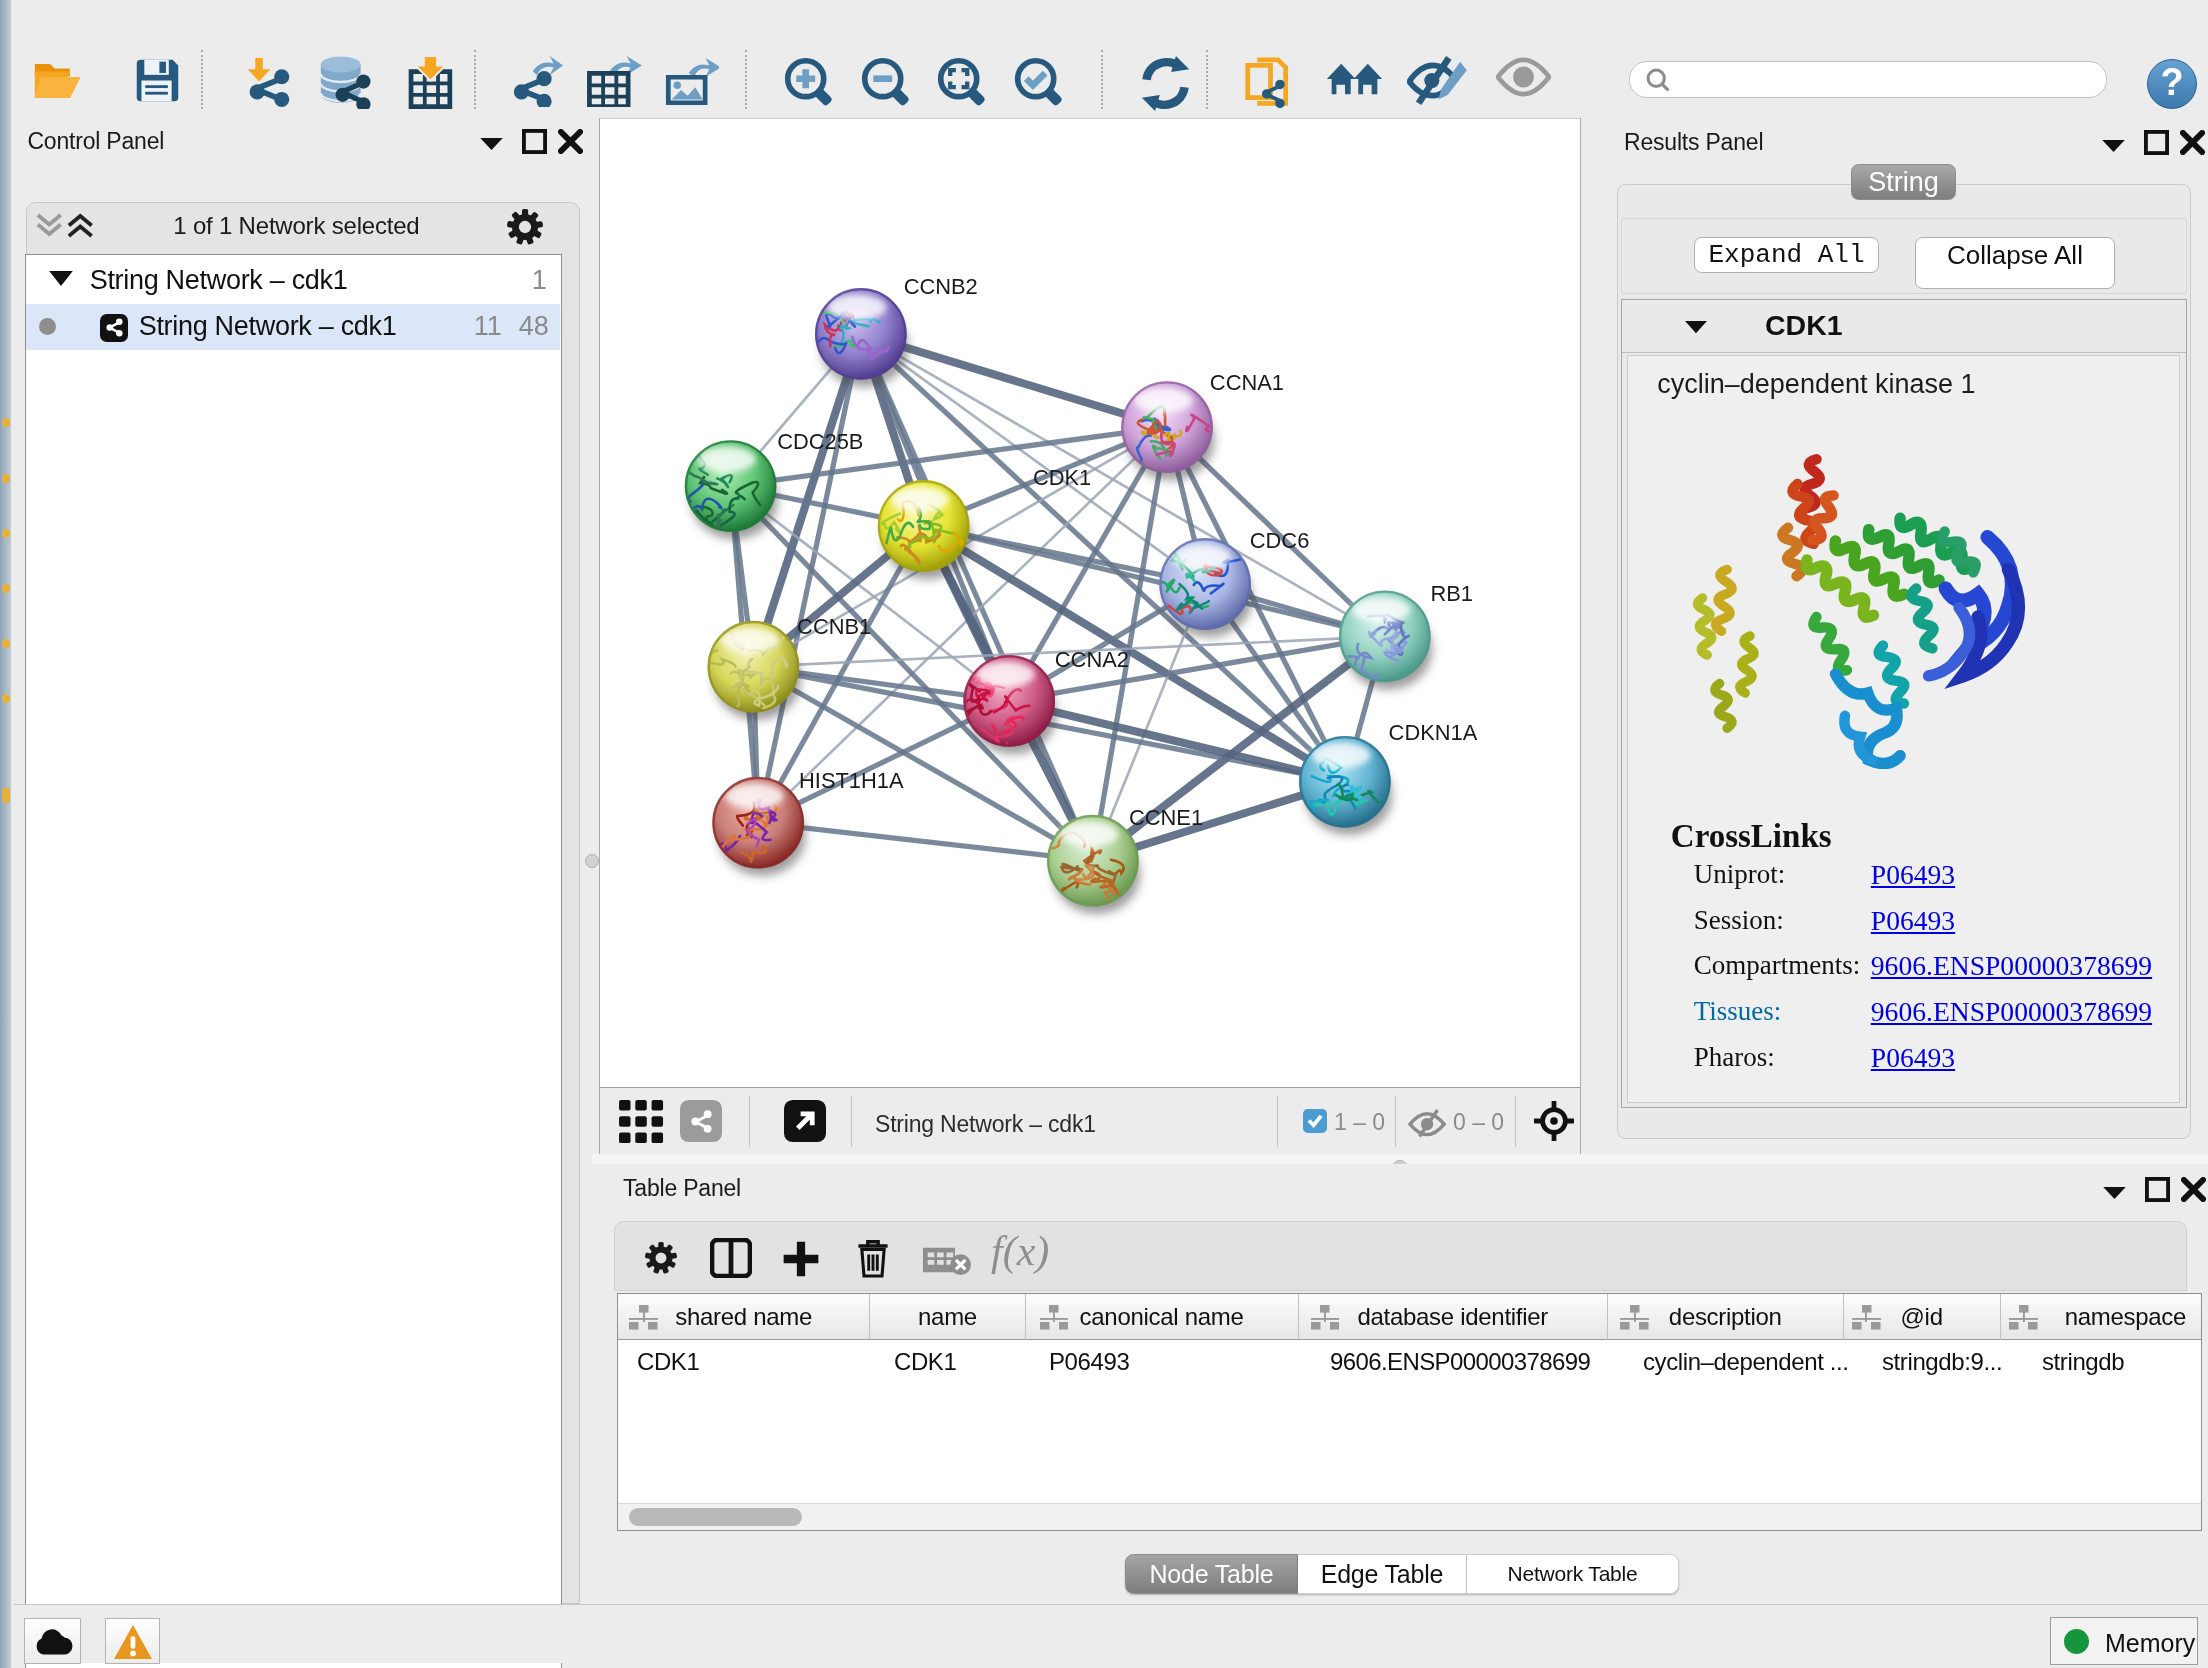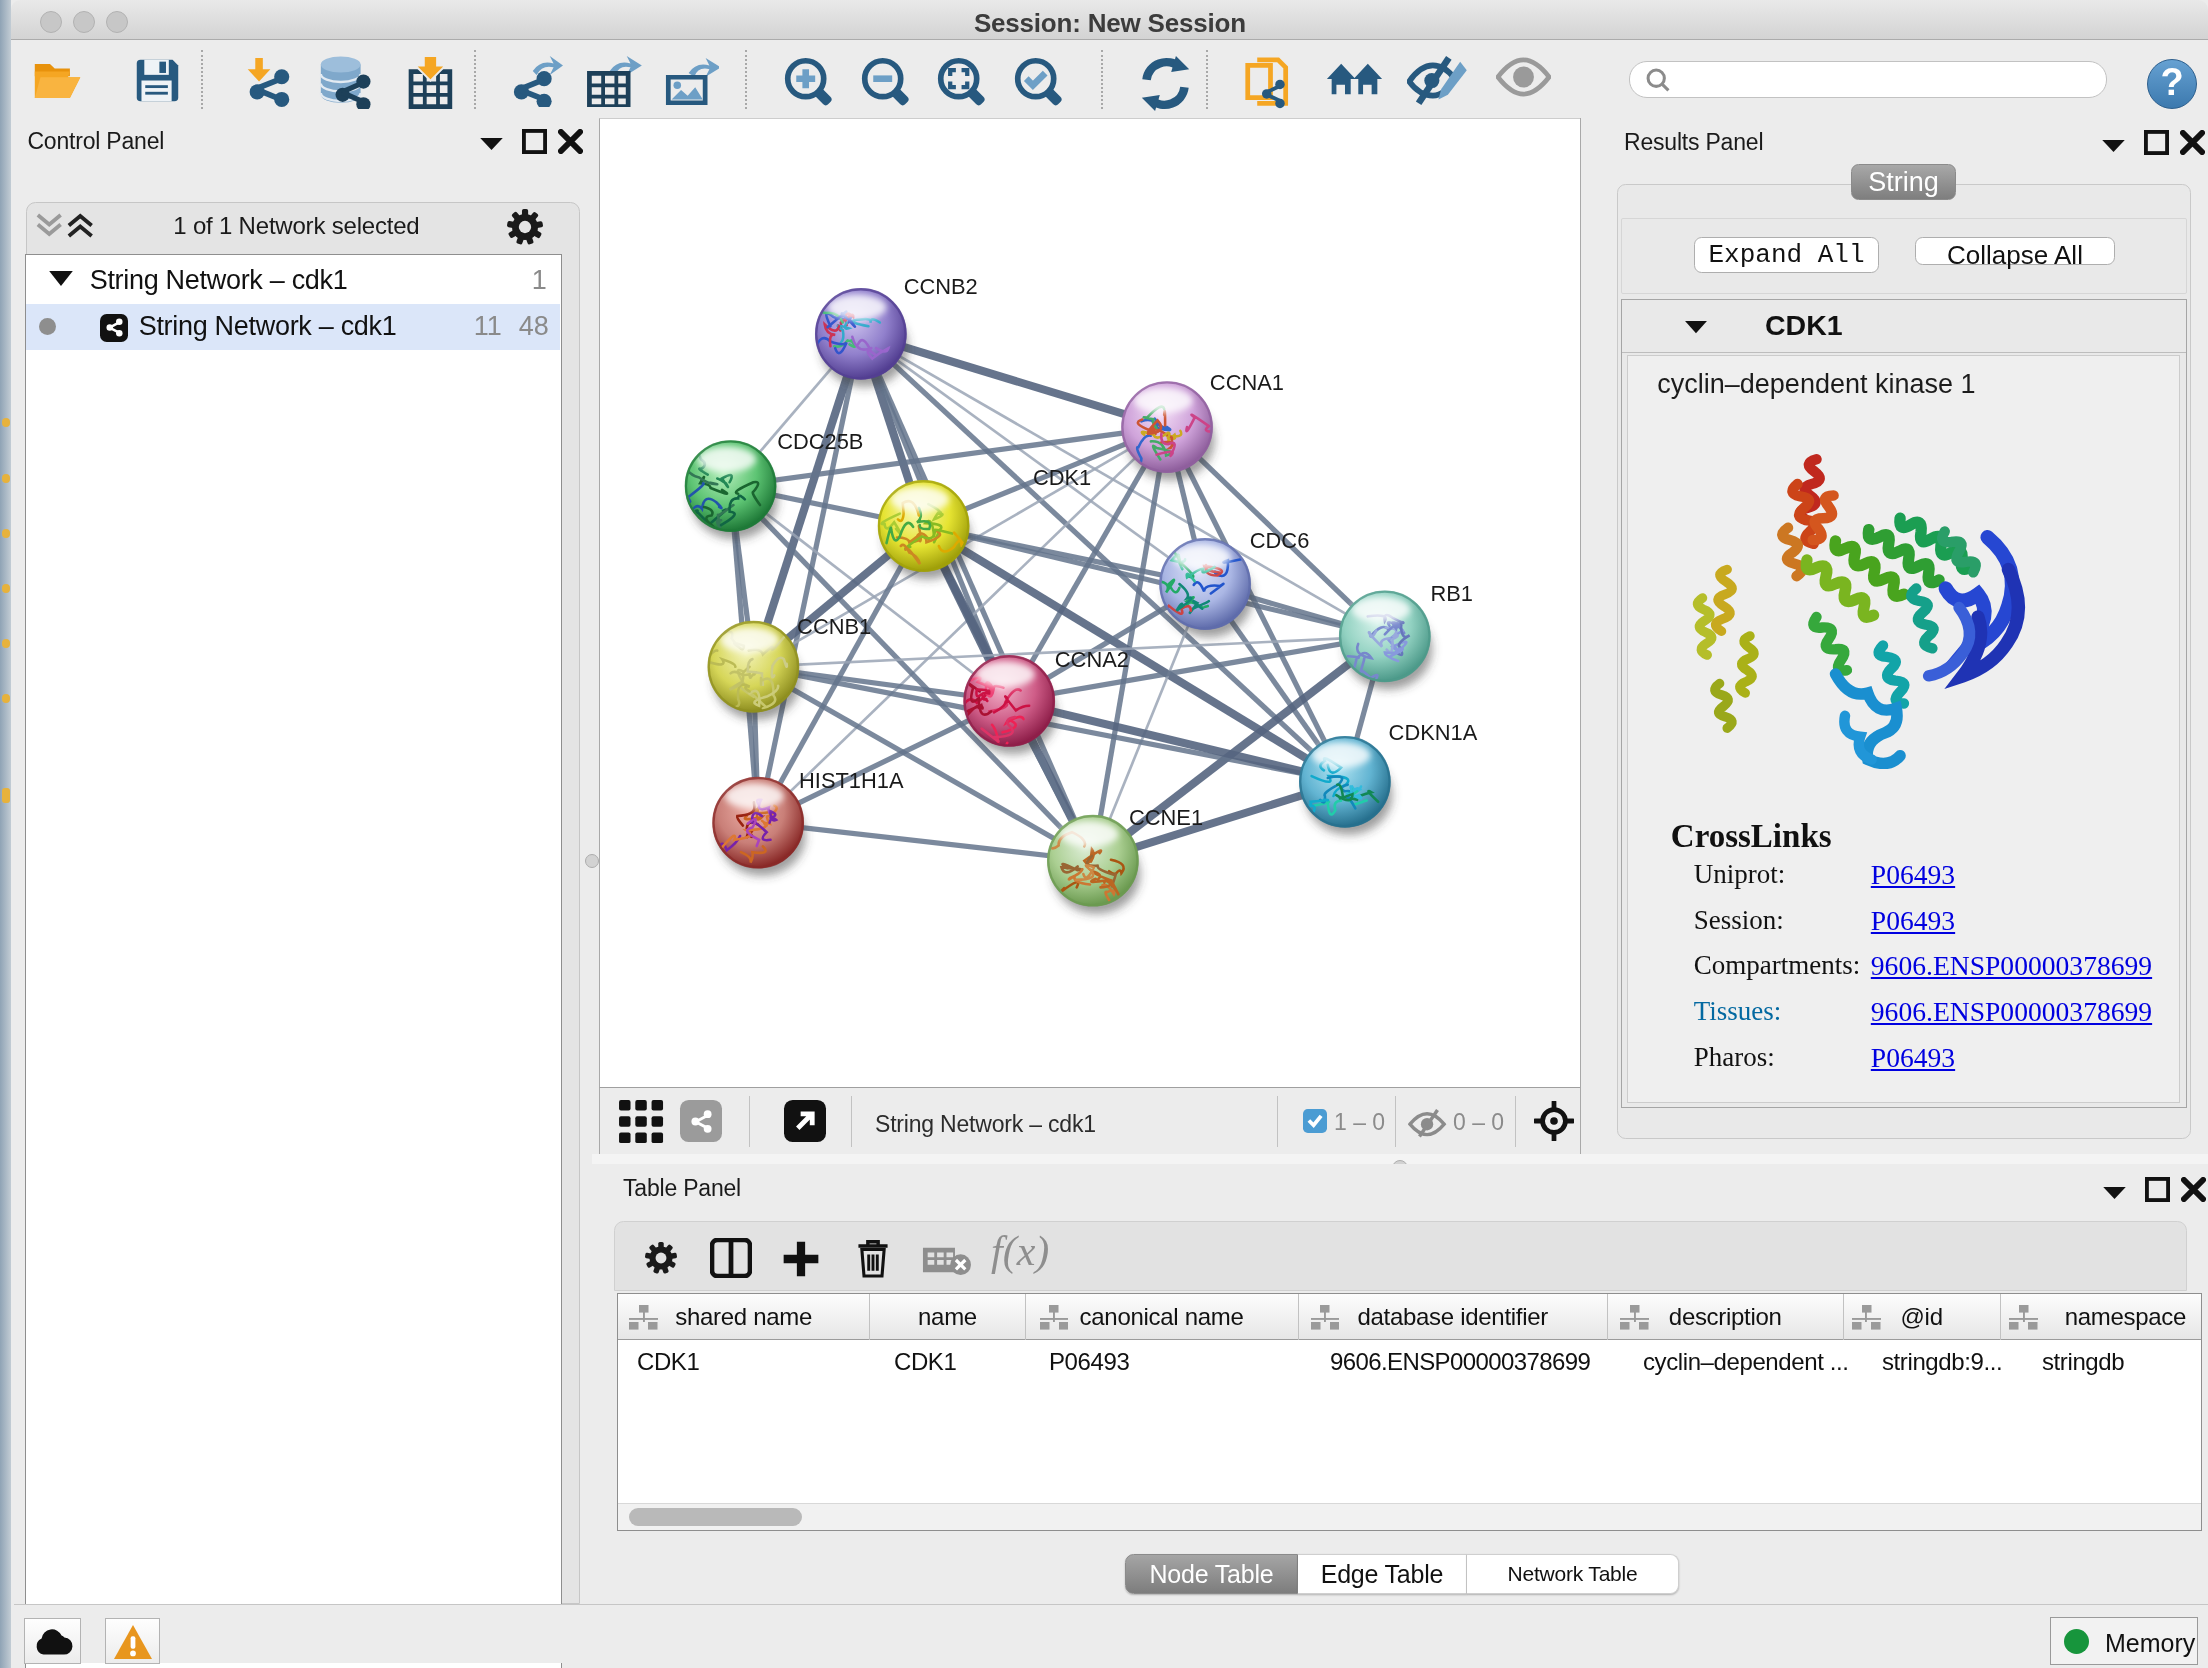--- a/index.html
+++ b/index.html
@@ -41,26 +41,20 @@
 <div id="app">
   <div id="sliver" class="abs">
       <div style="position:absolute;left:1.9px;top:418px;width:8.6px;height:8.6px;border-radius:50%;background:#e7b23c;"></div>
       <div style="position:absolute;left:1.9px;top:474px;width:8.6px;height:8.6px;border-radius:50%;background:#e7b23c;"></div>
       <div style="position:absolute;left:1.9px;top:529px;width:8.6px;height:8.6px;border-radius:50%;background:#e7b23c;"></div>
       <div style="position:absolute;left:1.9px;top:584px;width:8.6px;height:8.6px;border-radius:50%;background:#e7b23c;"></div>
       <div style="position:absolute;left:1.9px;top:639px;width:8.6px;height:8.6px;border-radius:50%;background:#e7b23c;"></div>
       <div style="position:absolute;left:1.9px;top:694px;width:8.6px;height:8.6px;border-radius:50%;background:#e7b23c;"></div>
       <div style="position:absolute;left:1.9px;top:788px;width:8.6px;height:15px;background:#e7b23c;border-radius:2.9px;"></div>
     </div>
-  <div id="titlebar" class="abs">
-    <div class="tl" style="left:28.5px;"></div>
-    <div class="tl" style="left:62px;"></div>
-    <div class="tl" style="left:95px;"></div>
-    <div id="title-text">Session: New Session</div>
-  </div>
   <div id="toolbar" class="abs">
     <div class="tsep" style="left:190px;"></div>
     <div class="tsep" style="left:463px;"></div>
     <div class="tsep" style="left:734px;"></div>
     <div class="tsep" style="left:1090px;"></div>
     <div class="tsep" style="left:1195px;"></div>
     <svg class="ticon" style="left:20px;" width="55" height="48" viewBox="0 0 58 50">
       <path d="M4 8 h16 l5 5 h16 v8 h-37 z" fill="#e8920c"></path>
       <path d="M4 44 L4 16 h37 l-2 6 h13 L41 44 z" fill="#f5a623"></path>
       <path d="M10 22 h34 l8 0 L41 44 H4 z" fill="#f9b440"></path>
@@ -664,21 +658,21 @@
     <svg class="hico" style="left:563px;top:12.4px;" width="25" height="25" viewBox="0 0 26 26">
         <rect x="2" y="2" width="22" height="22" fill="none" stroke="#111" stroke-width="4"></rect>
       </svg>
     <svg class="hico" style="left:599px;top:12.4px;" width="25" height="25" viewBox="0 0 26 26">
         <path d="M3 3 L23 23 M23 3 L3 23" stroke="#111" stroke-width="6" stroke-linecap="round"></path>
       </svg>
     <div class="abs" style="left:36px;top:66px;width:574px;height:955px;background:#e9e9e9;border:1px solid #c9c9c9;border-radius:8.6px;"></div>
     <div class="abs" style="left:270px;top:46px;width:105px;height:36px;background:linear-gradient(#a8a8a8,#7e7e7e);border:1px solid #8b8b8b;border-radius:7.6px;color:#fff;font-size:27px;text-align:center;line-height:35px;">String</div>
     <div class="abs" style="left:40px;top:100px;width:566px;height:76px;border:1.9px solid #d6d6d6;border-radius:1.9px;">
       <div style="position:absolute;left:72px;top:18px;width:185px;height:36px;background:#fff;border:1px solid #aeaeae;border-radius:7.6px;font-size:26px;text-align:center;line-height:34px;color:#111;font-family:Liberation Mono, monospace;">Expand All</div>
-      <div style="position:absolute;left:293px;top:18px;width:200px;height:28px;background:#fff;border:1px solid #aeaeae;border-radius:7.6px;font-size:26px;text-align:center;line-height:34px;color:#111;">Collapse All</div>
+      <div style="position:absolute;left:293px;top:18px;width:200px;height:52px;background:#fff;border:1px solid #aeaeae;border-radius:7.6px;font-size:26px;text-align:center;line-height:34px;color:#111;">Collapse All</div>
     </div>
     <div class="abs" style="left:40px;top:181px;width:566px;height:809px;border:1.9px solid #a5a5a5;background:#e9e9e9;">
       <div style="position:absolute;left:0;top:0;width:100%;height:53px;border-bottom:1.9px solid #bdbdbd;">
         <svg style="position:absolute;left:62px;top:20px;" width="24" height="14.3" viewBox="0 0 25 15">
             <path d="M1 1 h23 l-11.5 13 z" fill="#111"></path>
           </svg>
         <div style="position:absolute;left:143px;top:8.6px;font-size:28.5px;font-weight:700;color:#111;">CDK1</div>
       </div>
       <div style="position:absolute;left:4.8px;top:55px;width:553px;height:748px;background:#efefef;border:1px solid #cccccc;">
         <div style="position:absolute;left:29.5px;top:13.3px;font-size:27px;color:#1c1c1c;">cyclin–dependent kinase 1</div>

